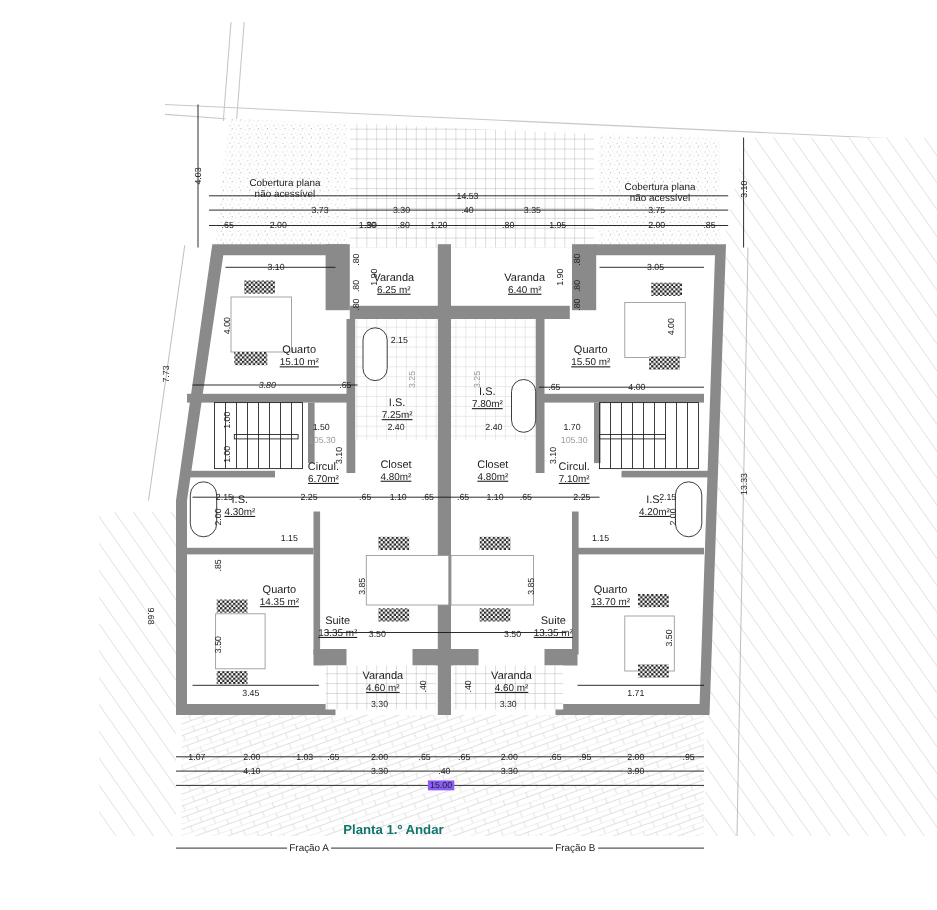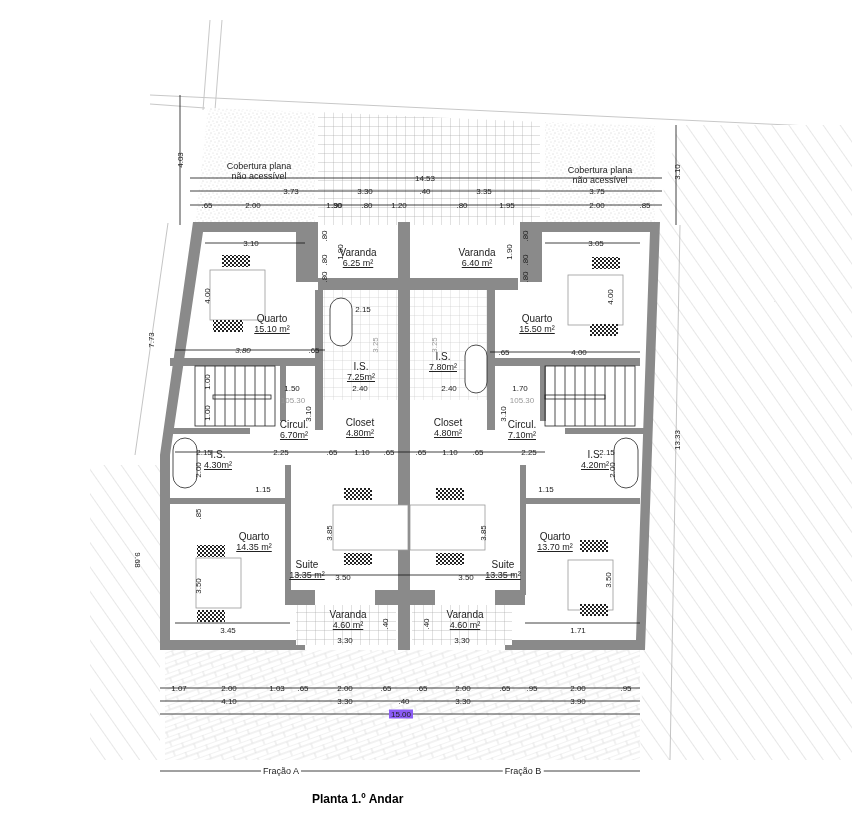--- a/index.html
+++ b/index.html
@@ -4,21 +4,21 @@
 <style>
   html,body{margin:0;padding:0;background:#fff;}
   body{width:852px;height:827px;position:relative;overflow:hidden;font-family:"Liberation Sans",sans-serif;color:#222;}
   #plan{position:absolute;left:0;top:0;width:852px;height:827px;}
   .lbl{position:absolute;font-size:9px;line-height:10px;text-align:center;white-space:nowrap;color:#222;transform:translate(-50%,-50%);}
   .dim{position:absolute;font-size:8px;line-height:9px;white-space:nowrap;color:#222;background:transparent;transform:translate(-50%,-50%);}
   .dimv{transform:translate(-50%,-50%) rotate(-90deg);}
   .dim-gray{color:#9a9a9a;}
   .room-name{font-size:10px;}
   .room-area{font-size:9px;text-decoration:underline;}
-  .title{position:absolute;left:312px;top:792px;font-size:12px;font-weight:bold;color:#000000;}
+  .title{position:absolute;left:312px;top:747px;font-size:12px;font-weight:bold;color:#0f766e;}
   .frac{position:absolute;font-size:9px;transform:translate(-50%,-50%);background:#fff;padding:0 2px;}
 </style>
 </head>
 <body>
 
 <svg id="plan" viewBox="0 0 852 827" xmlns="http://www.w3.org/2000/svg">
   <defs>
     <pattern id="tile" width="9" height="9" patternUnits="userSpaceOnUse">
       <rect width="9" height="9" fill="#fff"></rect>
       <path d="M9 0 L0 0 0 9" fill="none" stroke="#a8a8a8" stroke-width="0.7"></path>

